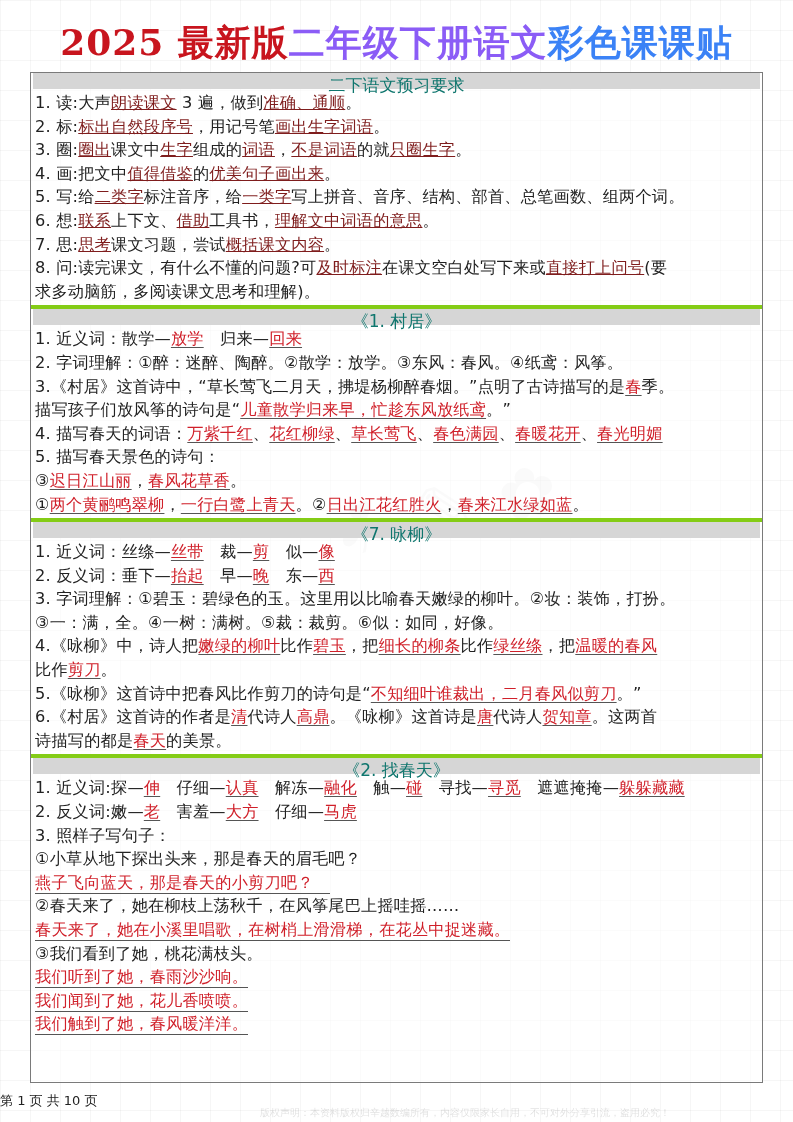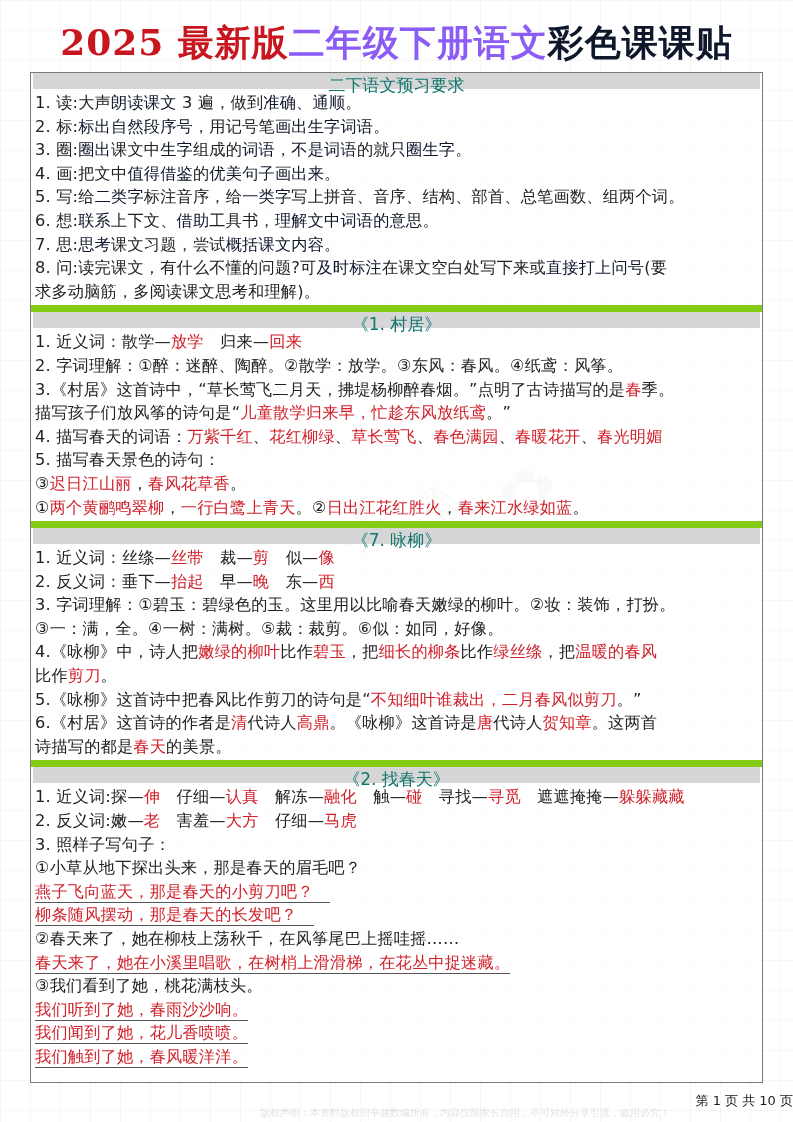--- a/index.html
+++ b/index.html
@@ -14,37 +14,37 @@
       linear-gradient(90deg, rgba(0,0,0,0.035) 1px, transparent 1px);
     background-size: 30px 30px;
   }
   .title {
     position: absolute; left: 0; top: 14px; width: 793px; height: 56px;
     text-align: center; font-size: 36px; font-weight: bold; line-height: 56px;
     font-family: "DejaVu Serif", "Liberation Serif", serif; letter-spacing: 1px;
   }
   .title .red { color: #c8151e; }
   .title .black { color: #8b5cf6; }
-  .title .uline { color: #0f172a; border-bottom: 3px double #c8151e; padding-bottom: 14px; }
+  .title .uline { color: #3b82f6; border-bottom: 3px double #c8151e; padding-bottom: 14px; }
   .box {
     position: absolute; left: 30px; top: 72px; width: 733px; height: 1011px;
     border: 1px solid #7a7a7a; background: rgba(255,255,255,0.6);
   }
-  .section { position: relative; border-top: 7px solid #84cc16; padding: 0 4px 2px 4px; }
+  .section { position: relative; border-top: 4px solid #84cc16; padding: 0 4px 2px 4px; }
   .section:first-child { border-top: none; }
   .sec-head {
     background: #d6d6d6; height: 16px; margin: 0 -2px 2px -2px;
     text-align: center; font-size: 17px; line-height: 24px; color: #0f766e;
   }
   .line { font-size: 16.2px; line-height: 23.6px; white-space: nowrap; color: #222; letter-spacing: 0.2px; }
-  .r { color: #0f172a; }
-  .ru { color: #d0202a; text-decoration-color: #555; text-underline-offset: 3px; }
+  .r { color: #7f1d1d; text-decoration: underline; }
+  .ru { color: #d0202a; text-decoration: underline; text-decoration-color: #555; text-underline-offset: 3px; }
   .full-ul { color: #d0202a; display: inline-block; border-bottom: 1px solid #555; line-height: 21px; }
   .footer {
-    position: absolute; top: 1092px; left: 0; width: 793px; text-align: right;
+    position: absolute; top: 1092px; left: 0; width: 793px; text-align: left;
     font-size: 13px; color: #222;
   }
   .watermark {
     position: absolute; top: 1106px; left: 260px; width: 533px; text-align: left;
     font-size: 10px; color: rgba(0,0,0,0.12); white-space: nowrap; font-family: Liberation Mono, monospace;
   }
   .stamp {
     position: absolute; left: 330px; top: 470px; font-size: 70px; color: rgba(0,0,0,0.05);
     transform: rotate(-12deg); white-space: nowrap; pointer-events: none; font-weight: bold;
   }
@@ -101,21 +101,20 @@
       </div>
   </div>
   <div class="section">
     <div class="sec-head">《2. 找春天》</div>
     <div class="lines">
         <div class="line"><span>1. 近义词:探—</span><span class="ru">伸</span><span>　仔细—</span><span class="ru">认真</span><span>　解冻—</span><span class="ru">融化</span><span>　触—</span><span class="ru">碰</span><span>　寻找—</span><span class="ru">寻觅</span><span>　遮遮掩掩—</span><span class="ru">躲躲藏藏</span></div>
         <div class="line"><span>2. 反义词:嫩—</span><span class="ru">老</span><span>　害羞—</span><span class="ru">大方</span><span>　仔细—</span><span class="ru">马虎</span></div>
         <div class="line"><span>3. 照样子写句子：</span></div>
         <div class="line"><span>①小草从地下探出头来，那是春天的眉毛吧？</span></div>
         <div class="line"><span class="full-ul">燕子飞向蓝天，那是春天的小剪刀吧？　</span></div>
-        <div class="line"><span class="full-ul">柳条随风摆动，那是春天的长发吧？　</span></div>
         <div class="line"><span>②春天来了，她在柳枝上荡秋千，在风筝尾巴上摇哇摇……</span></div>
         <div class="line"><span class="full-ul">春天来了，她在小溪里唱歌，在树梢上滑滑梯，在花丛中捉迷藏。</span></div>
         <div class="line"><span>③我们看到了她，桃花满枝头。</span></div>
         <div class="line"><span class="full-ul">我们听到了她，春雨沙沙响。</span></div>
         <div class="line"><span class="full-ul">我们闻到了她，花儿香喷喷。</span></div>
         <div class="line"><span class="full-ul">我们触到了她，春风暖洋洋。</span></div>
       </div>
   </div>
 </div>
 

